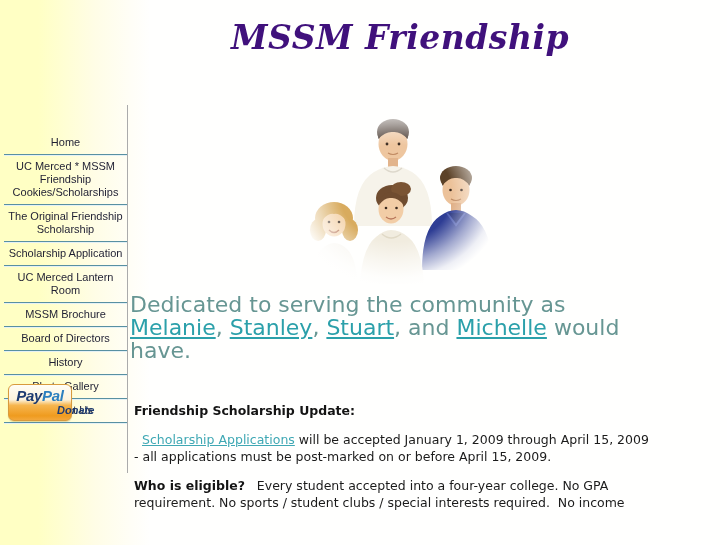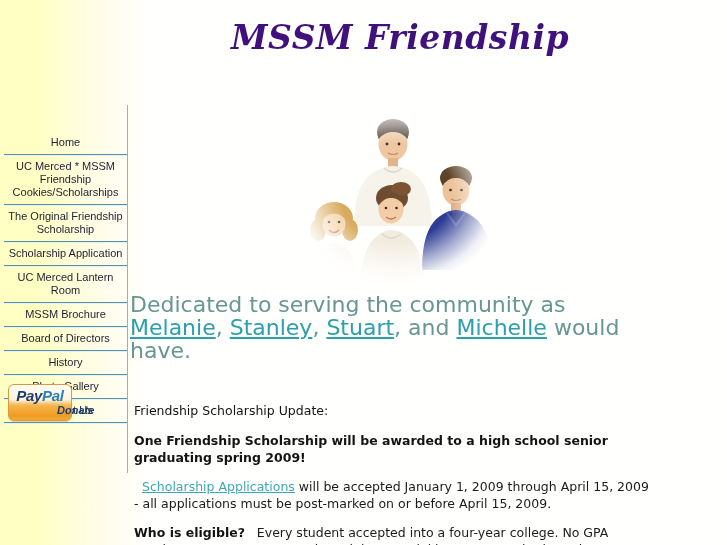--- a/index.html
+++ b/index.html
@@ -44,21 +44,21 @@
   }
   
   .dedication{
     position:absolute;left:130px;top:293px;width:530px;text-align:left;
     font-size:22px;line-height:23px;color:#679693;
   }
   .dedication .seg{white-space:pre-wrap;}
   .ded-link{color:#2ba0aa;text-decoration:underline;cursor:pointer;white-space:pre-wrap;}
   
   .main-content{position:absolute;left:134px;top:402px;width:516px;font-size:12.5px;line-height:17px;color:#1b1b1b;}
-  .mc-heading{font-weight:normal;margin:0;color:#141414;}
+  .mc-heading{font-weight:bold;margin:0;color:#141414;}
   .mc-bold-para{font-weight:bold;margin:13px 0 0 0;color:#141414;}
   .mc-para{margin:12px 0 0 0;}
   .mc-link{color:#3fa8b4;text-decoration:underline;cursor:pointer;margin-left:8px;}
   .mc-inline-bold{font-weight:bold;color:#141414;}
   .pre{white-space:pre-wrap;}
 </style>
 </head>
 <body>
 
 <div class="page-title">
@@ -148,16 +148,15 @@
   </svg>
   <div class="photo-vignette"></div>
 </div>
 
 <div class="dedication">
   <span class="seg">Dedicated to serving the community as </span><a class="ded-link">Melanie</a><span class="seg">, </span><a class="ded-link">Stanley</a><span class="seg">, </span><a class="ded-link">Stuart</a><span class="seg">, and </span><a class="ded-link">Michelle</a><span class="seg"> would have.</span>
 </div>
 
 <div class="main-content">
   <p class="mc-heading">Friendship Scholarship Update:</p>
-  <p class="mc-bold-para">One Friendship Scholarship will be awarded to a high school senior graduating spring 2009!</p>
   <p class="mc-para"><a class="mc-link">Scholarship Applications</a><span class="pre"> will be accepted January 1, 2009 through April 15, 2009 - all applications must be post-marked on or before April 15, 2009.</span></p>
   <p class="mc-para"><span class="mc-inline-bold">Who is eligible?</span><span class="pre">   Every student accepted into a four-year college. No GPA requirement. No sports / student clubs / special interests required.  No income</span></p>
 </div>
 
 </body></html>

